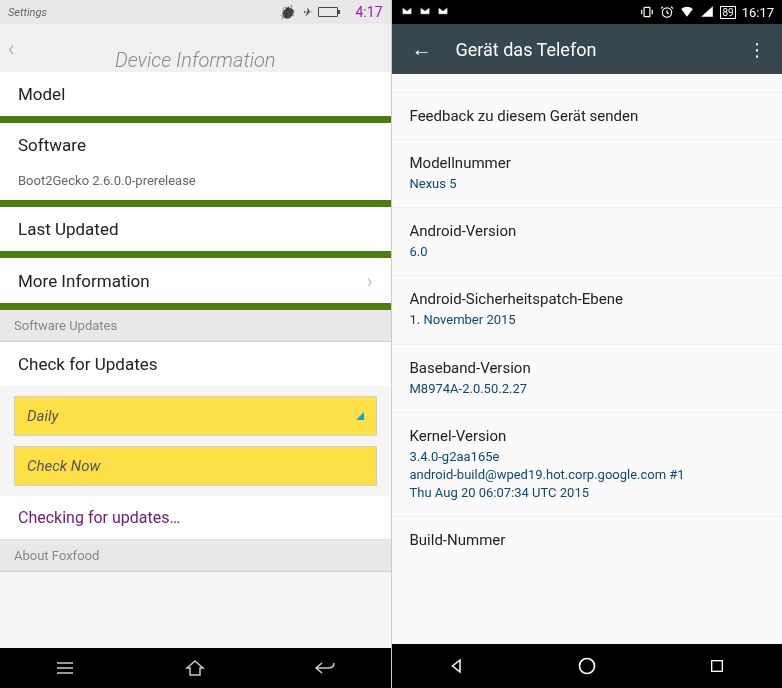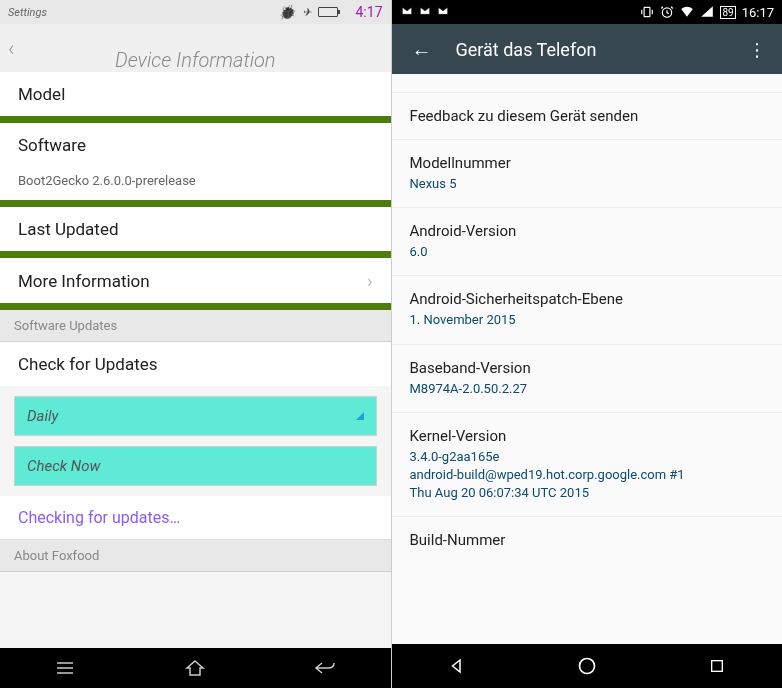--- a/index.html
+++ b/index.html
@@ -22,23 +22,23 @@
     .header-left .back { width: 28px; font-size: 22px; color: #999; font-weight: 300; }
     .header-left .title { flex: 1; text-align: center; font-size: 20px; color: #8a8a8a; font-style: italic; font-weight: 300; padding-right: 28px; margin-top: 24px; }
     
     .list-left { flex: 1; background: #f5f5f5; overflow: hidden; }
     .item-left { background: #fff; border-bottom: 7px solid #4d7c0f; padding: 12px 18px; display: flex; align-items: center; }
     .item-left .main { flex: 1; }
     .item-left .label { font-size: 17px; color: #222; }
     .item-left .sub { font-size: 13px; color: #666; margin-top: 18px; }
     .item-left .chev { color: #bbb; font-size: 18px; }
     .section-left { background: #e8e8e8; color: #888; font-size: 13px; padding: 8px 14px; border-bottom: 1px solid #d0d0d0; }
-    .select-left, .button-left { margin: 10px 14px; background: #5eead4; border: 1px solid #d0d0d0; padding: 10px 12px; font-size: 15px; color: #555; font-style: italic; display: flex; align-items: center; }
+    .select-left, .button-left { margin: 10px 14px; background: #fde047; border: 1px solid #d0d0d0; padding: 10px 12px; font-size: 15px; color: #555; font-style: italic; display: flex; align-items: center; }
     .select-left .tri { margin-left: auto; width: 0; height: 0; border-left: 8px solid transparent; border-bottom: 8px solid #1aa3d9; }
-    .checking { padding: 12px 18px; font-size: 16px; color: #8b5cf6; background: #fff; border-bottom: 1px solid #e0e0e0; }
+    .checking { padding: 12px 18px; font-size: 16px; color: #701a75; background: #fff; border-bottom: 1px solid #e0e0e0; }
     
     .navbar-left { height: 40px; background: #000; display: flex; }
     .navbar-left .btn { flex: 1; display: flex; align-items: center; justify-content: center; color: #ccc; font-size: 18px; }
     
     
     .status-right { height: 24px; background: #000; color: #fff; display: flex; align-items: center; padding: 0 8px; font-size: 13px; }
     .status-right .left-icons { display: flex; gap: 4px; flex: 1; }
     .status-right .right-icons { display: flex; gap: 6px; align-items: center; }
     .status-right .time { }
     .status-right svg { width: 14px; height: 14px; fill: #fff; }

